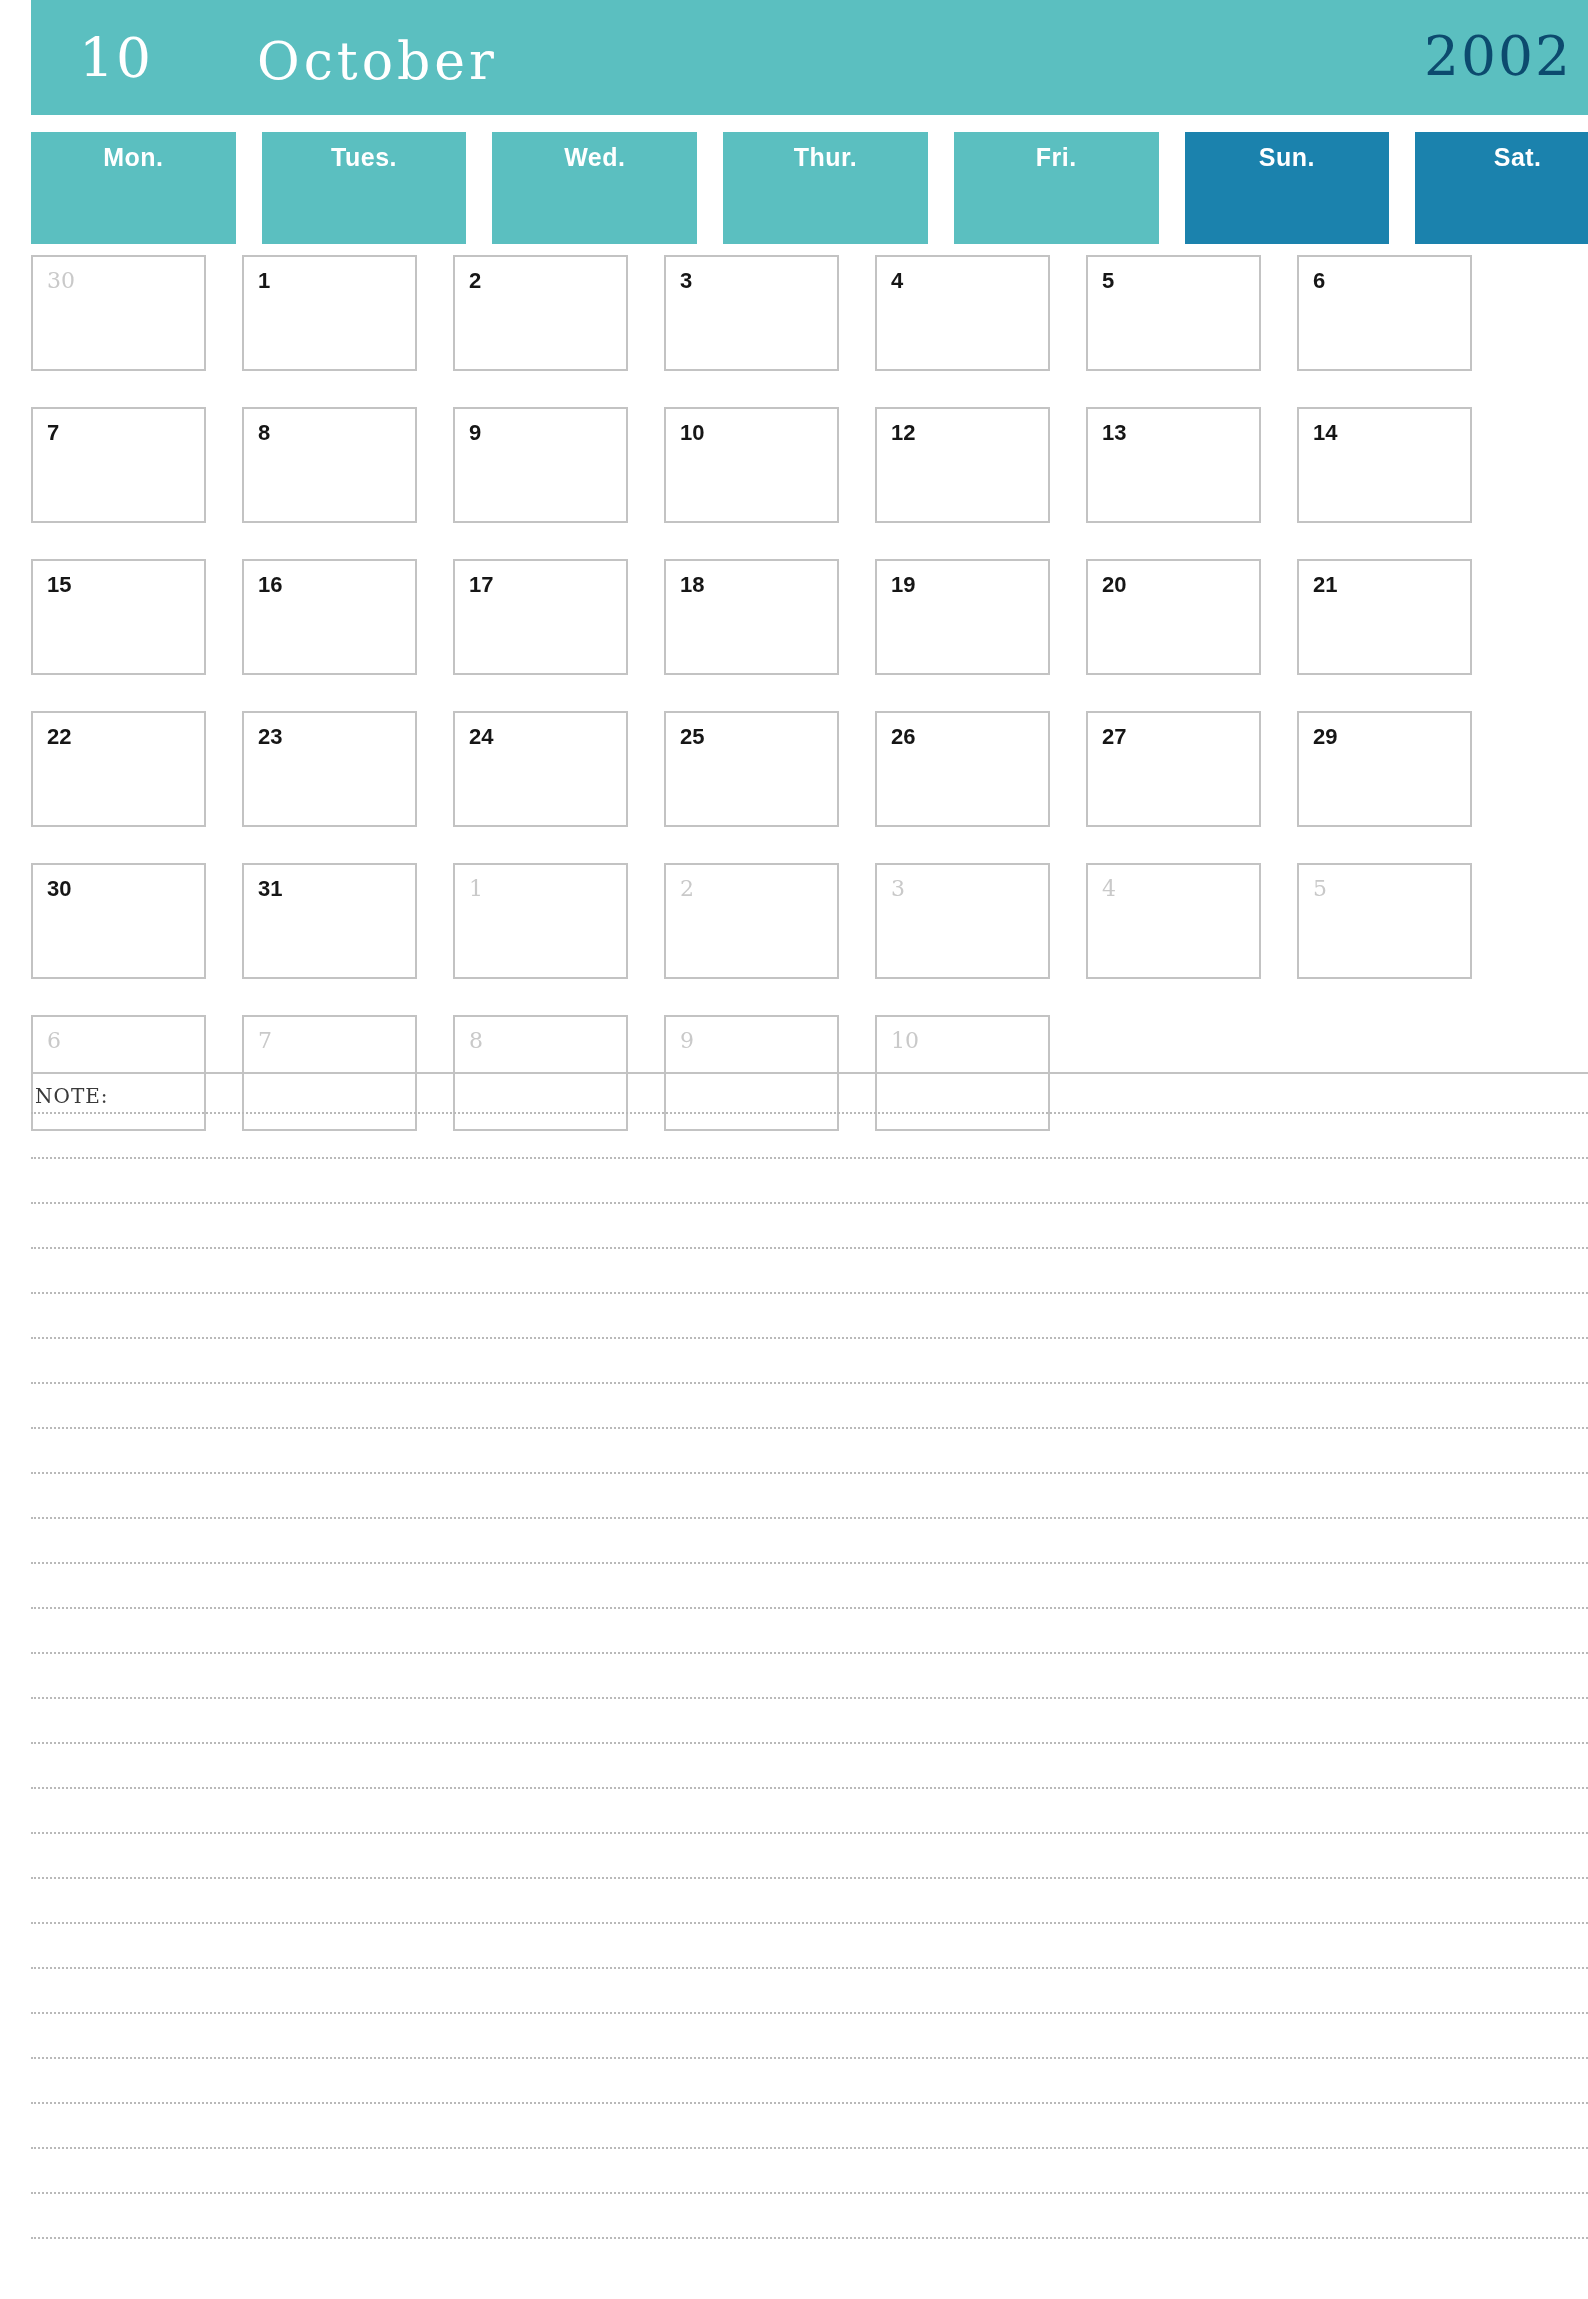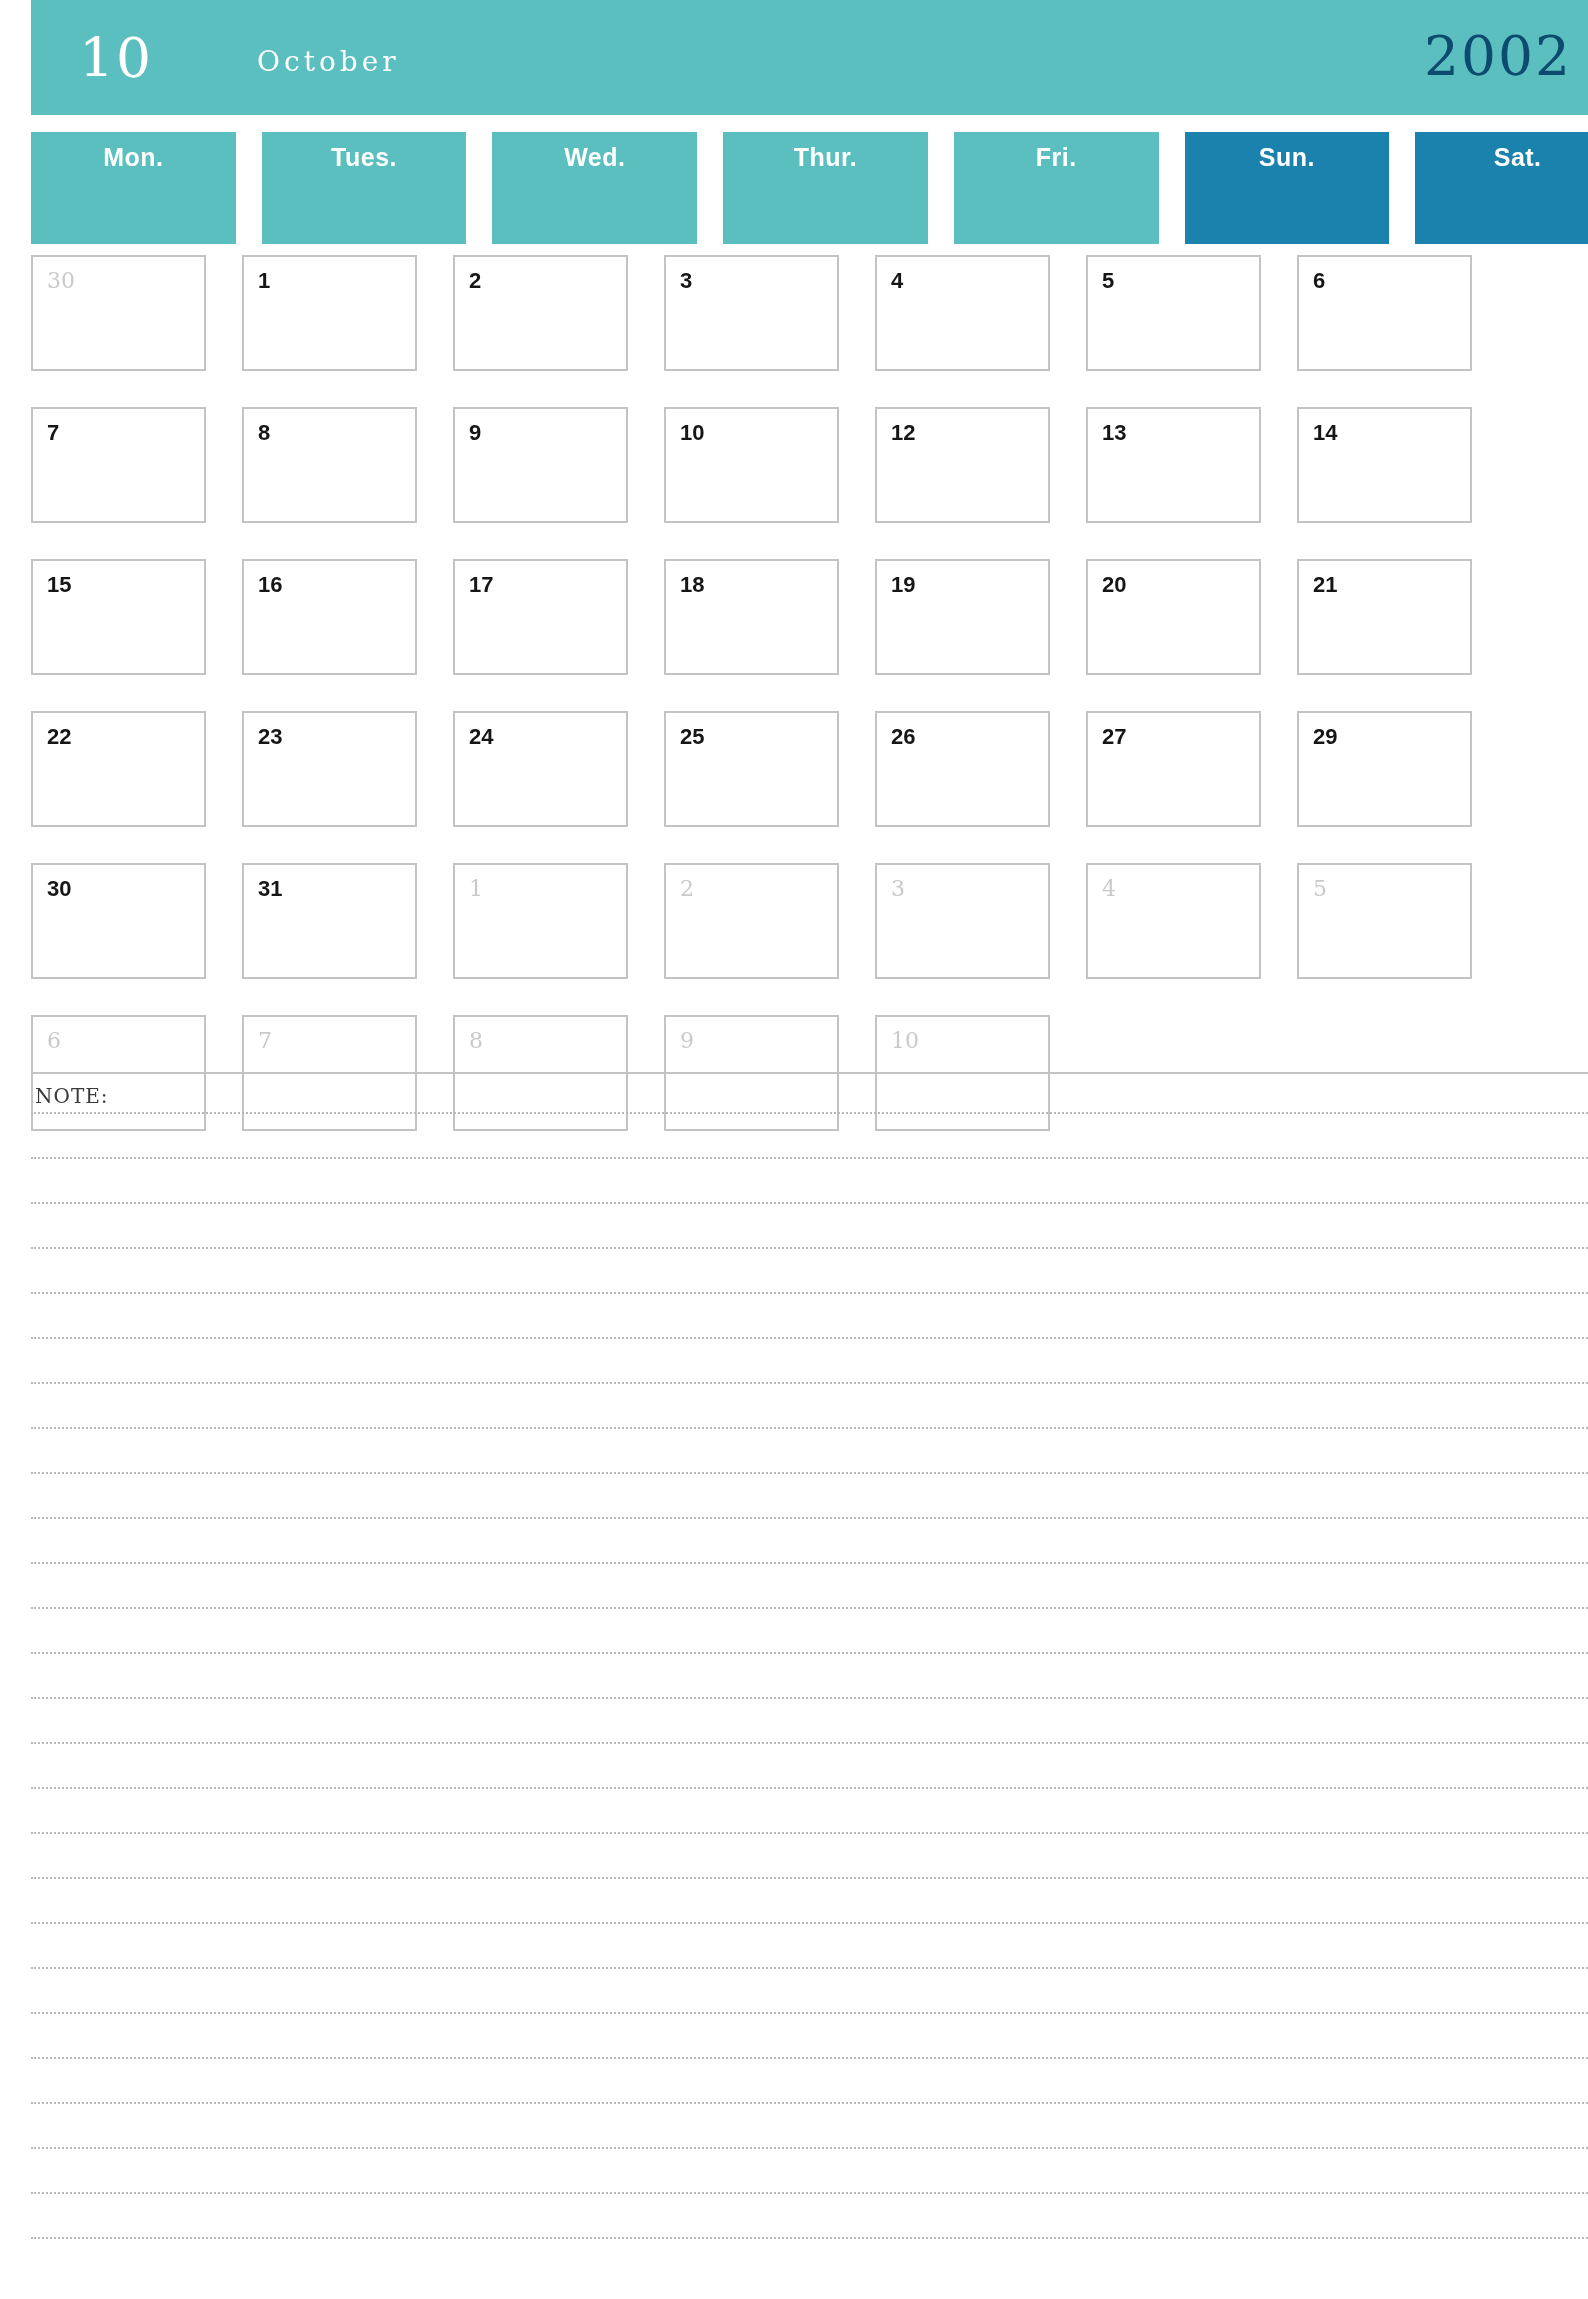--- a/index.html
+++ b/index.html
@@ -35,21 +35,21 @@
     font-weight: 300;
     color: #ffffff;
     letter-spacing: 2px;
     line-height: 65px;
   }
   .title-month-name {
     position: absolute;
     left: 226px;
     top: 34px;
     font-family: "DejaVu Serif", serif;
-    font-size: 28px;
+    font-size: 52px;
     font-weight: 300;
     color: #ffffff;
     letter-spacing: 4px;
     line-height: 55px;
   }
   .title-year {
     position: absolute;
     right: 48px;
     top: 24px;
     font-family: "DejaVu Serif", serif;

